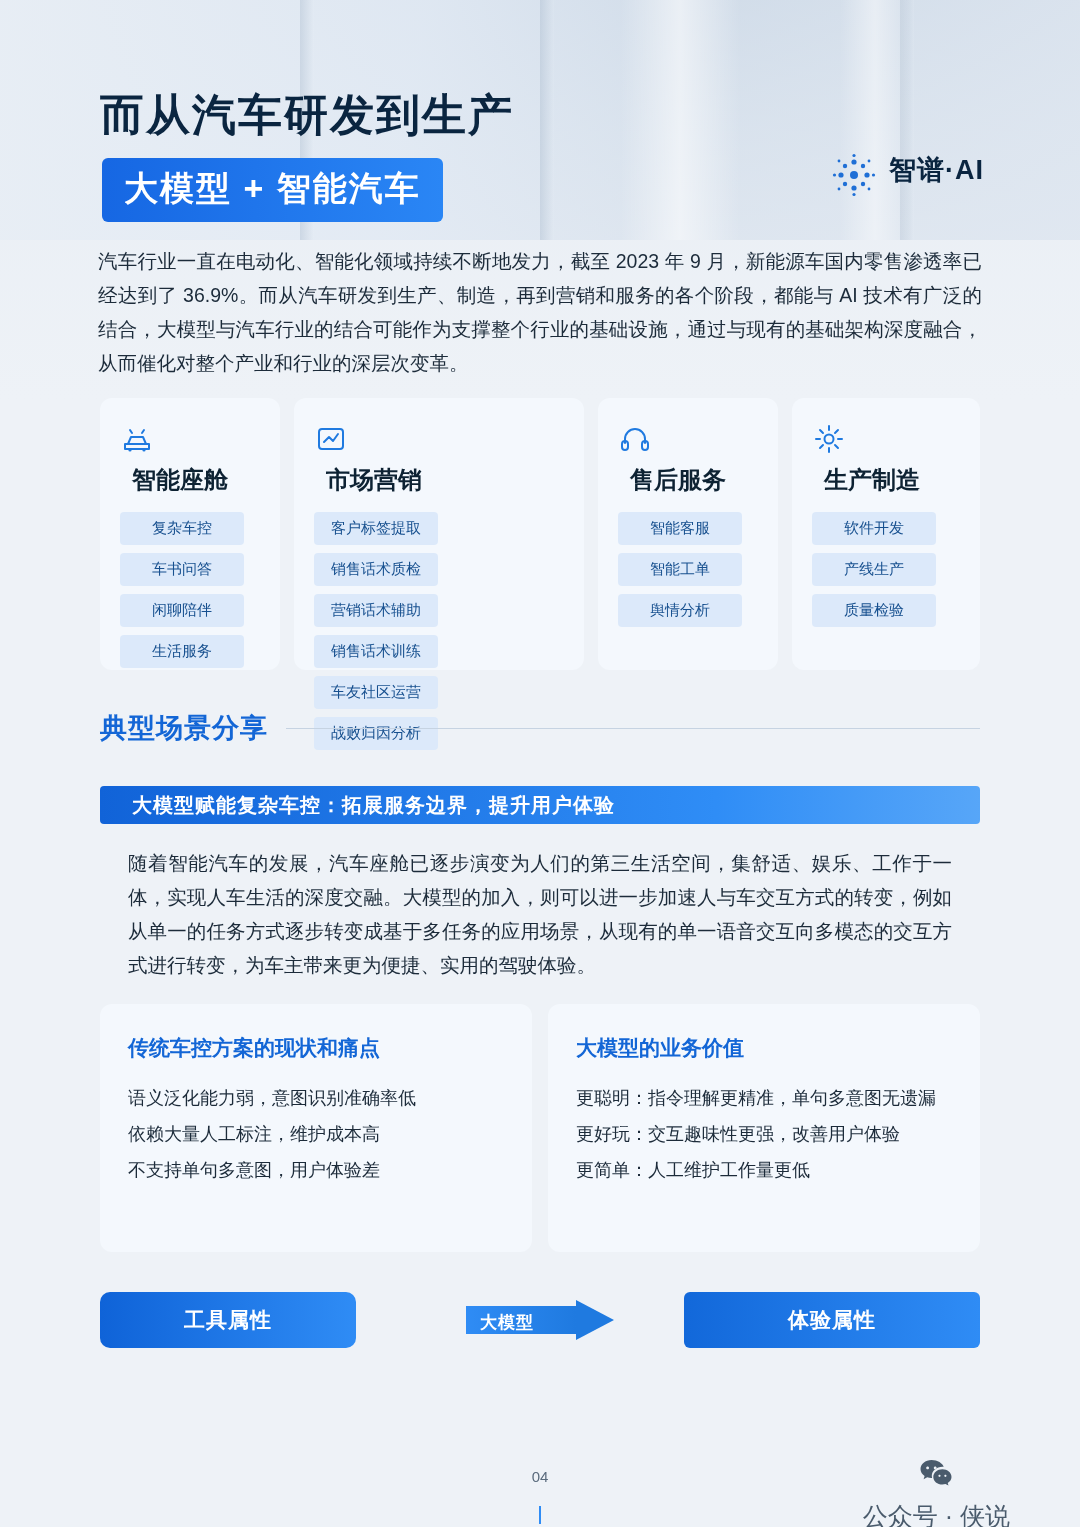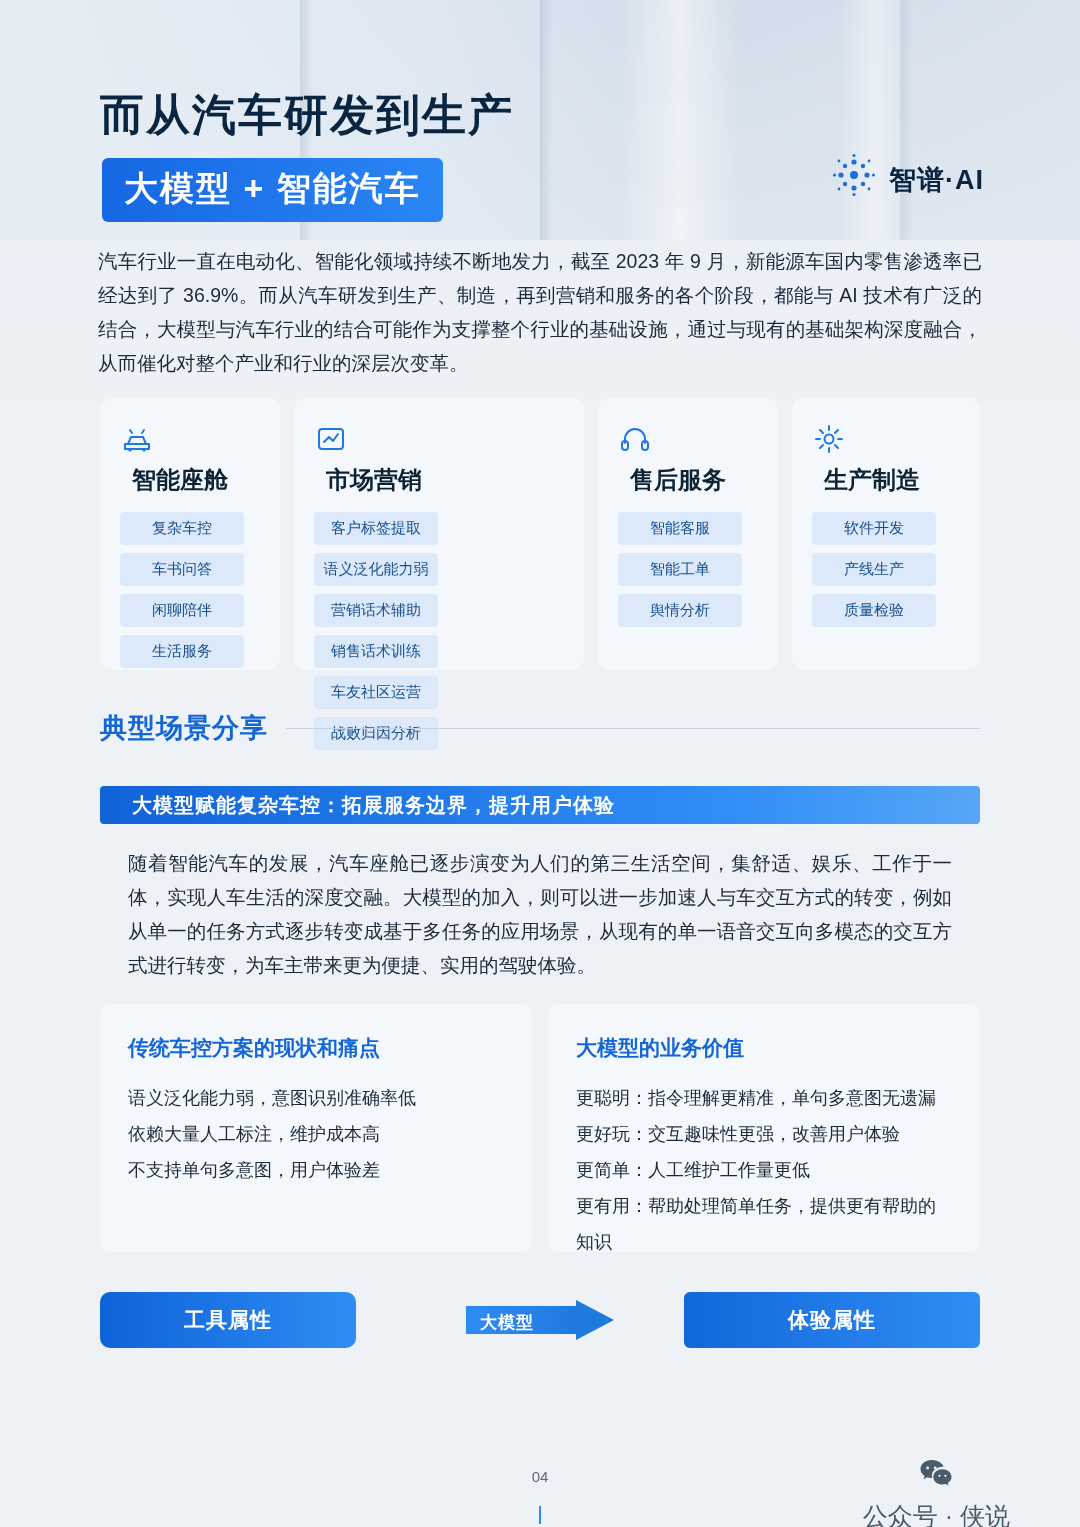--- a/index.html
+++ b/index.html
@@ -78,21 +78,21 @@
     font-weight: bold;
     padding: 8px 22px 10px 22px;
     border-radius: 6px;
     letter-spacing: 2px;
   }
   .logo {
     position: absolute;
     right: 96px;
     top: 152px;
     display: flex;
-    align-items: flex-end;
+    align-items: flex-start;
     gap: 12px;
   }
   .logo-mark {
     width: 46px;
     height: 46px;
   }
   .logo-text {
     font-size: 27px;
     font-weight: bold;
     color: #0a2540;
@@ -385,21 +385,21 @@
       <div class="card" style="left:194px; width:290px;">
         <span class="card-icon">
           <svg viewBox="0 0 34 34" width="34" height="34" fill="none" stroke="#1f7ae0" stroke-width="2" stroke-linecap="round" stroke-linejoin="round">
             <rect x="5" y="7" width="24" height="20" rx="3"></rect>
             <path d="M10 20l5-5 4 4 5-7"></path>
           </svg>
         </span>
         <div class="card-title">市场营销</div>
         <div class="tag-grid">
           <div class="tag">客户标签提取</div>
-          <div class="tag">语义泛化能力弱</div>
+          <div class="tag">销售话术质检</div>
           <div class="tag">营销话术辅助</div>
           <div class="tag">销售话术训练</div>
           <div class="tag">车友社区运营</div>
           <div class="tag">战败归因分析</div>
         </div>
       </div>
 
       <div class="card" style="left:498px; width:180px;">
         <span class="card-icon">
           <svg viewBox="0 0 34 34" width="34" height="34" fill="none" stroke="#1f7ae0" stroke-width="2" stroke-linecap="round" stroke-linejoin="round">
@@ -446,21 +446,20 @@
       <div class="panel-line">语义泛化能力弱，意图识别准确率低</div>
       <div class="panel-line">依赖大量人工标注，维护成本高</div>
       <div class="panel-line">不支持单句多意图，用户体验差</div>
     </div>
 
     <div class="panel" style="left:548px; width:432px;">
       <div class="panel-title">大模型的业务价值</div>
       <div class="panel-line">更聪明：指令理解更精准，单句多意图无遗漏</div>
       <div class="panel-line">更好玩：交互趣味性更强，改善用户体验</div>
       <div class="panel-line">更简单：人工维护工作量更低</div>
-      <div class="panel-line">更有用：帮助处理简单任务，提供更有帮助的知识</div>
     </div>
 
     <div class="attr attr-left">工具属性</div>
     <div class="arrow-wrap">
       <div class="arrow-body"></div>
       <div class="arrow-head"></div>
       <div class="arrow-label">大模型</div>
     </div>
     <div class="attr attr-right">体验属性</div>
 

